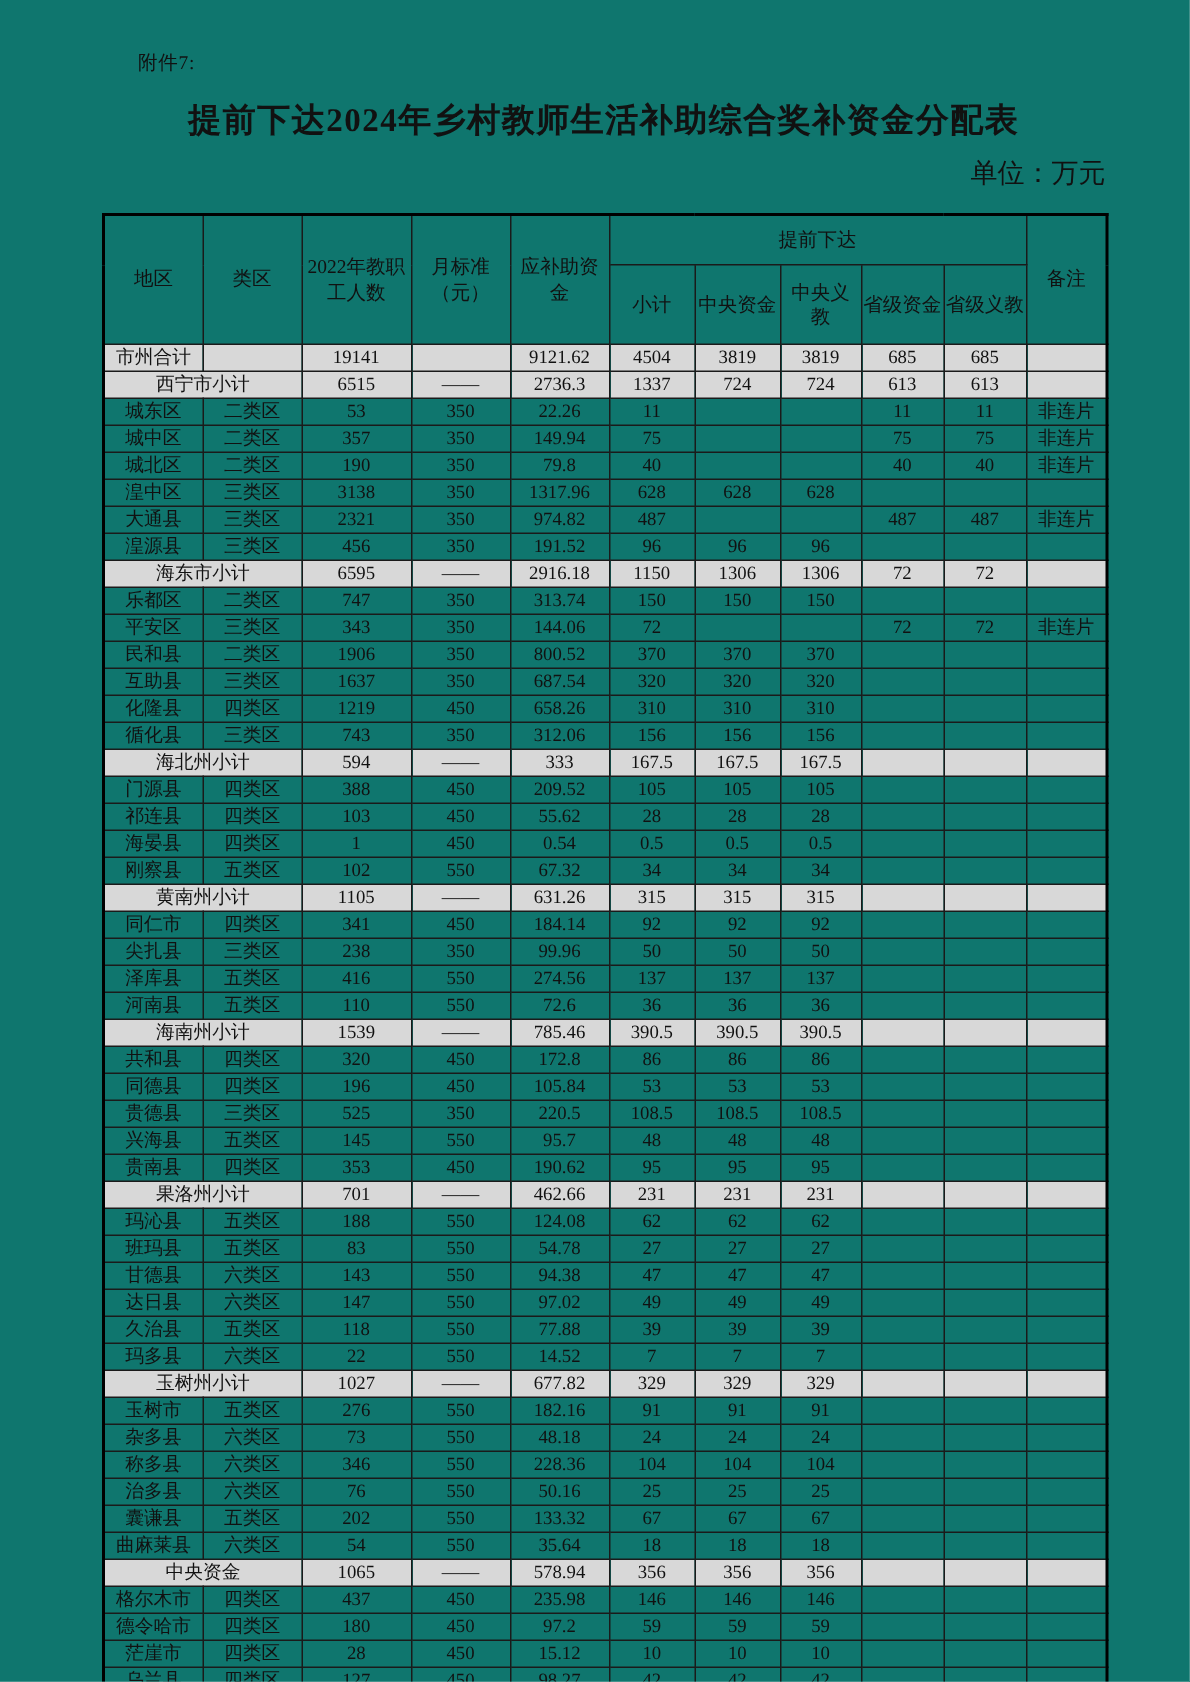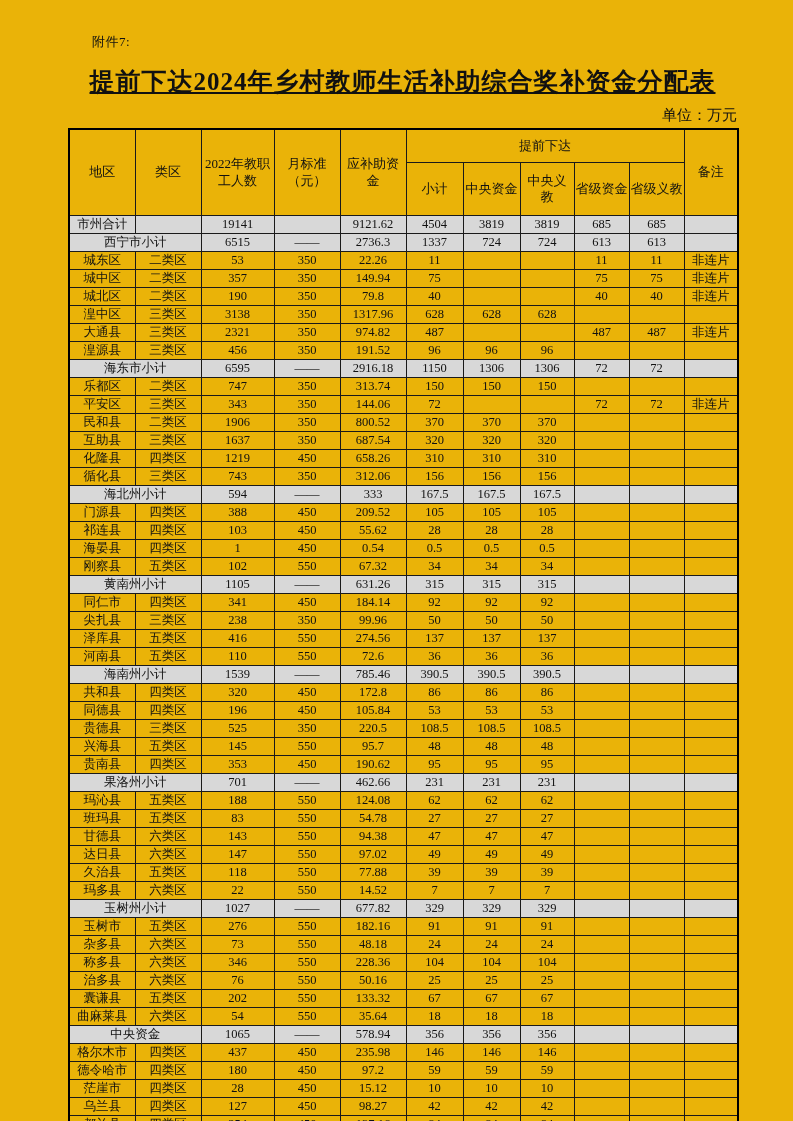--- a/index.html
+++ b/index.html
@@ -4,49 +4,48 @@
 <style>
   html,body { margin:0; padding:0; }
   body {
     background:#e8e8e8;
     font-family:"Liberation Serif","DejaVu Serif",serif;
     color:#111;
   }
   .sheet {
     position:relative;
     width:793px; height:1121px;
-    background:#eab308;
+    background:#0f766e;
     margin:0 auto;
     overflow:hidden;
   }
   .content {
     position:absolute;
     left:68px; top:0;
     width:669px;
   }
   .attachment {
     margin-top:33px;
     padding-left:24px;
     font-size:13px;
     letter-spacing:0.5px;
   }
   .title {
     margin:14px 0 0 0;
     text-align:center;
-    font-size:25px;
+    font-size:22px;
     font-weight:bold;
     letter-spacing:1px;
     font-family:"Liberation Serif","DejaVu Serif",serif;
-    text-decoration:underline;
   }
   .unit {
     margin-top:8px;
-    margin-bottom:3px;
+    margin-bottom:15px;
     text-align:right;
-    font-size:15px;
+    font-size:18px;
   }
   table.alloc {
     table-layout:fixed;
     border-collapse:collapse;
     width:669px;
     border:2px solid #000;
   }
   table.alloc th, table.alloc td {
     border:1px solid #1a1a1a;
     text-align:center;

